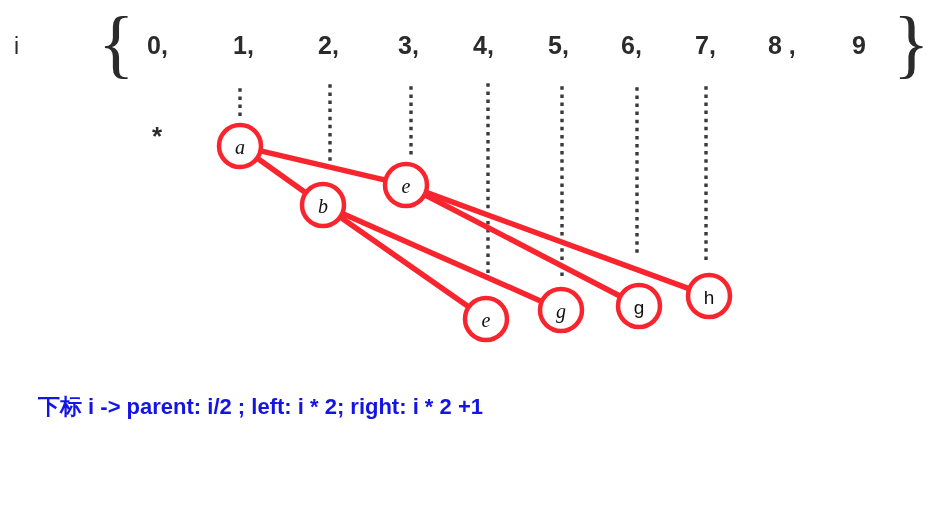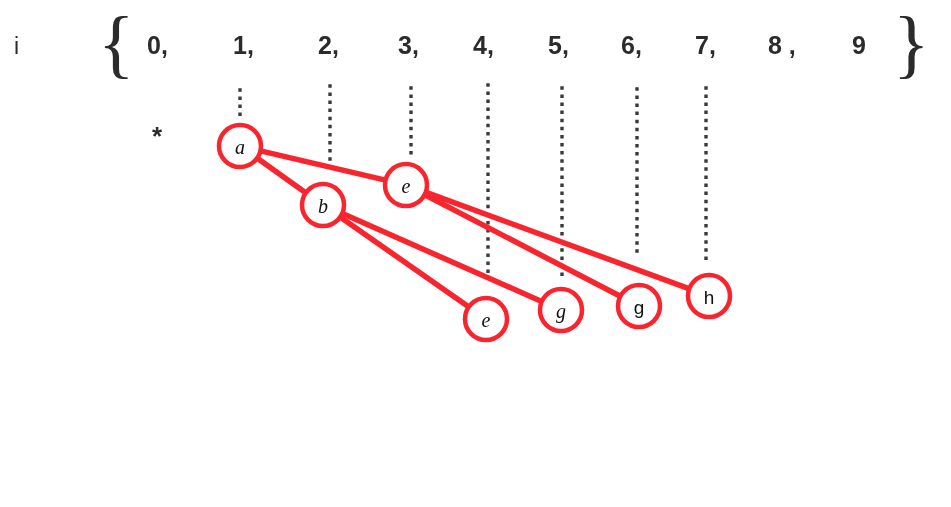--- a/index.html
+++ b/index.html
@@ -155,14 +155,15 @@
           <circle cx="639" cy="306" r="21" fill="#ffffff" stroke="#f8252e" stroke-width="4.5"></circle>
           <text x="639" y="307" class="node-letter upright">g</text>
         </g>
         <g>
           <circle cx="709" cy="296" r="21" fill="#ffffff" stroke="#f8252e" stroke-width="4.5"></circle>
           <text x="709" y="297" class="node-letter upright">h</text>
         </g>
       </g>
   </svg>
 
+  <div id="caption-text">下标 i -&gt; parent: i/2 ; left: i * 2; right: i * 2 +1</div>
 
 </div>
 
 </body></html>

